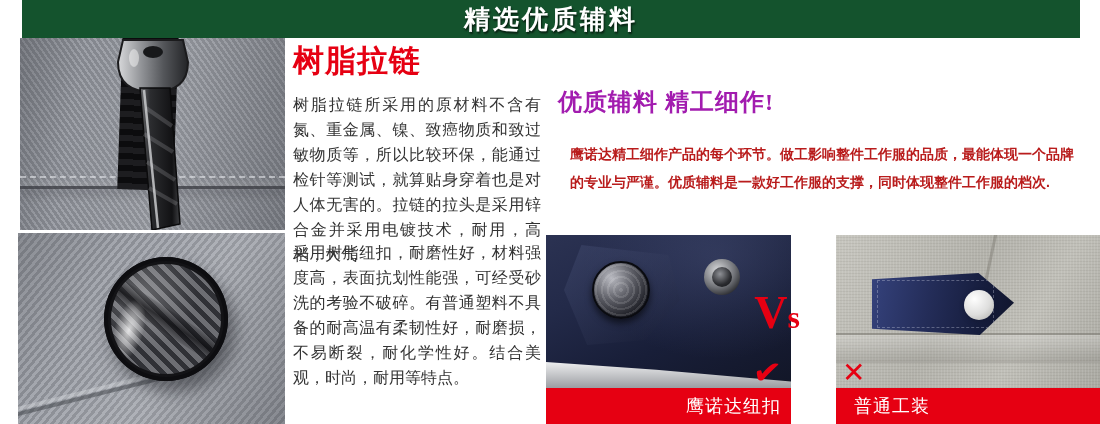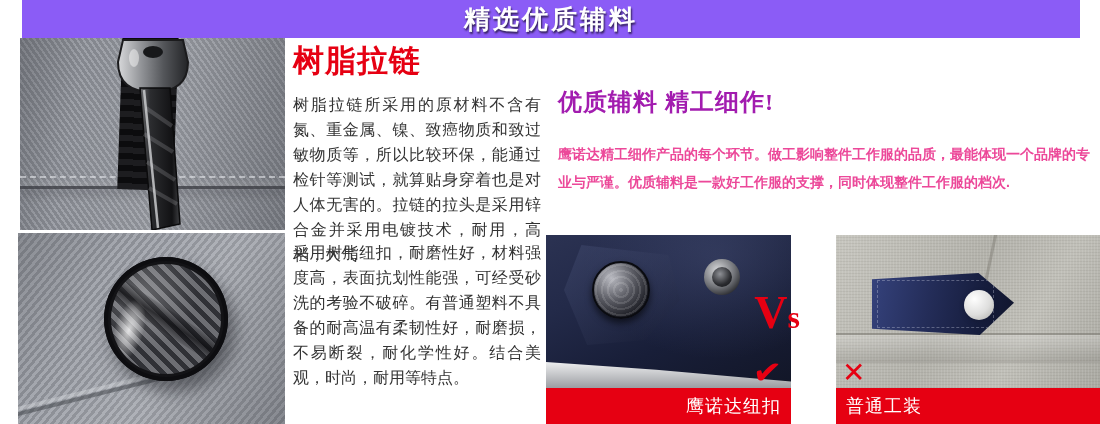--- a/index.html
+++ b/index.html
@@ -3,42 +3,42 @@
 <meta charset="utf-8">
 <style>
   html,body{margin:0;padding:0;background:#fff;}
   #stage{
     position:relative;width:1100px;height:424px;background:#fff;overflow:hidden;
     font-family:"Liberation Sans","DejaVu Sans",sans-serif;
   }
   
   .header-bar{
     position:absolute;left:22px;top:0;width:1058px;height:38px;
-    background:#8b5cf6;display:flex;align-items:center;justify-content:center;
+    background:#14532d;display:flex;align-items:center;justify-content:center;
   }
   .header-title{
     color:#fff;font-size:26px;font-weight:bold;letter-spacing:3px;
     text-shadow:1px 2px 2px rgba(0,0,0,.65);
   }
   
   .feature-col{position:absolute;width:248px;}
   .feature-title{
     margin:0 0 14px 0;color:#e60012;font-size:31px;font-weight:bold;
     letter-spacing:1px;line-height:34px;
   }
   .feature-body{
     margin:0;color:#333;font-size:16px;line-height:25px;text-align:justify;
   }
   .quality-col{position:absolute;left:558px;top:86px;width:540px;}
   .quality-heading{
     margin:0 0 22px 0;color:#a21caf;font-size:24px;font-weight:bold;
     font-family:"Liberation Serif","DejaVu Serif",serif;letter-spacing:1px;
   }
   .quality-body{
-    margin:0;color:#ec4899;font-size:14px;font-weight:600;line-height:28px;
+    margin:12px;color:#b91c1c;font-size:14px;font-weight:600;line-height:28px;
   }
   
   .photo{position:absolute;overflow:hidden;}
   .photo-zipper{left:20px;top:38px;width:265px;height:192px;
     background:
       linear-gradient(100deg,rgba(60,62,68,.35) 0%,rgba(0,0,0,0) 22%,rgba(255,255,255,.08) 55%,rgba(50,52,58,.28) 100%),
       repeating-linear-gradient(55deg,#9ea1a8 0 2px,#84878e 2px 5px);
   }
   .zip-stitch{position:absolute;left:0;right:0;top:138px;border-top:2px dashed rgba(235,236,240,.55);}
   .zip-seam{position:absolute;left:0;right:0;top:148px;height:3px;background:rgba(62,64,70,.8);
@@ -102,21 +102,21 @@
     background:linear-gradient(100deg,#35427c 0%,#242d59 40%,#161d3d 75%,#10152c 100%);}
   .strap-stitch{position:absolute;left:5px;top:7px;right:20px;bottom:7px;
     border:1px dashed rgba(205,210,225,.35);}
   .snap-white{position:absolute;left:128px;top:55px;width:30px;height:30px;border-radius:50%;
     background:radial-gradient(circle at 35% 30%,#fefefe,#dededd 55%,#b8b8b5 88%);
     box-shadow:0 2px 4px rgba(18,24,48,.5);}
   .cmp-band{position:absolute;left:0;right:0;bottom:0;height:36px;background:#e60012;
     color:#fff;font-family:"Liberation Serif","DejaVu Serif",serif;font-size:18px;
     line-height:36px;letter-spacing:1px;}
   .band-right{text-align:right;padding-right:10px;}
-  .band-left{text-align:left;padding-left:10px;}
+  .band-left{text-align:left;padding-left:18px;}
   .mark{position:absolute;color:#e60012;font-weight:bold;z-index:5;line-height:1;}
   .mark-check{right:10px;top:120px;font-size:34px;transform:rotate(6deg);}
   .mark-cross{left:6px;top:124px;font-size:28px;}
   .vs-label{position:absolute;left:752px;top:288px;width:50px;text-align:center;
     color:#e60012;font-family:"Liberation Serif","DejaVu Serif",serif;font-weight:bold;line-height:50px;}
   .vs-v{font-size:46px;}
   .vs-s{font-size:32px;}
 </style>
 </head>
 <body>

